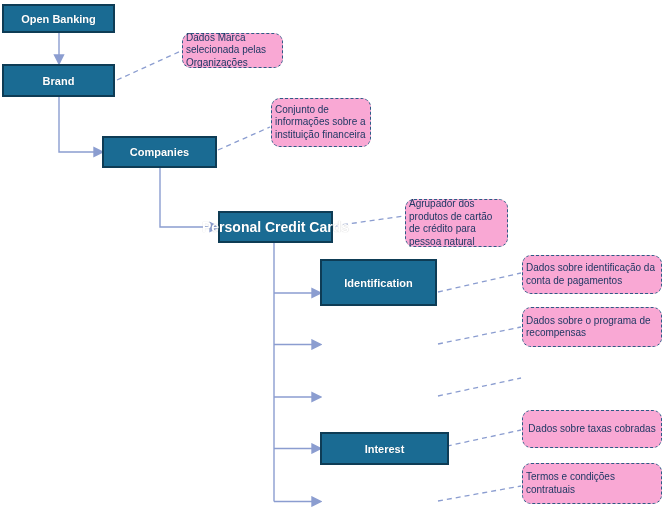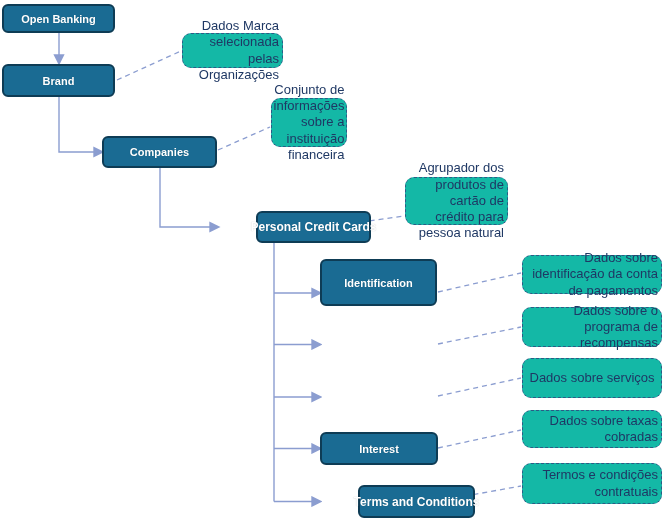--- a/index.html
+++ b/index.html
@@ -20,38 +20,38 @@
     overflow:hidden;
   }
   svg.connectors{position:absolute;left:0;top:0;width:664px;height:521px;}
   svg.connectors path.solid{fill:none;stroke:var(--connector);stroke-width:1.4;}
   svg.connectors path.dashed{fill:none;stroke:var(--connector);stroke-width:1.3;stroke-dasharray:5 4;}
   .arrow-fill{fill:var(--connector);}
   .node{
     position:absolute;
     background:var(--node-fill);
     border:2px solid var(--node-border);
-    border-radius:6px;
+    border-radius:0;
     display:flex;align-items:center;justify-content:center;
     color:var(--node-text);
     font-weight:bold;font-size:11px;
     white-space:nowrap;
     box-sizing:border-box;
     text-shadow:0 0 1px rgba(0,0,0,0.25);
   }
-  .node.long{font-size:12px;margin-left:38px;}
+  .node.long{font-size:14px;}
   .note{
     position:absolute;
-    background:#14b8a6;
+    background:#f9a8d4;
     border:1.5px dashed var(--note-border);
     border-radius:9px;
     display:flex;align-items:center;justify-content:center;
-    text-align:right;
+    text-align:left;
     color:var(--note-text);
-    font-size:13px;line-height:1.25;
+    font-size:10px;line-height:1.25;
     box-sizing:border-box;
     padding:1px 3px;
   }
 </style>
 </head>
 <body>
 
 <div class="canvas">
 
   <svg class="connectors" viewBox="0 0 664 521" xmlns="http://www.w3.org/2000/svg">
@@ -86,33 +86,31 @@
   <div class="node" style="left:2px;top:64px;width:113px;height:33px">Brand</div>
 
   <div class="node" style="left:102px;top:136px;width:115px;height:32px">Companies</div>
 
   <div class="node long" style="left:218px;top:211px;width:115px;height:32px">Personal Credit Cards</div>
 
   <div class="node" style="left:320px;top:259px;width:117px;height:47px">Identification</div>
 
 
 
-  <div class="node" style="left:320px;top:432px;width:118px;height:33px">Interest</div>
+  <div class="node" style="left:320px;top:432px;width:129px;height:33px">Interest</div>
 
-  <div class="node long" style="left:320px;top:485px;width:117px;height:33px">Terms and Conditions</div>
 
   <div class="note" style="left:182px;top:33px;width:101px;height:35px">Dados Marca selecionada pelas Organizações</div>
 
-  <div class="note" style="left:271px;top:98px;width:76px;height:49px">Conjunto de informações sobre a instituição financeira</div>
+  <div class="note" style="left:271px;top:98px;width:100px;height:49px">Conjunto de informações sobre a instituição financeira</div>
 
-  <div class="note" style="left:405px;top:177px;width:103px;height:48px">Agrupador dos produtos de cartão de crédito para pessoa natural</div>
+  <div class="note" style="left:405px;top:199px;width:103px;height:48px">Agrupador dos produtos de cartão de crédito para pessoa natural</div>
 
   <div class="note" style="left:522px;top:255px;width:140px;height:39px">Dados sobre identificação da conta de pagamentos</div>
 
   <div class="note" style="left:522px;top:307px;width:140px;height:40px">Dados sobre o programa de recompensas</div>
 
-  <div class="note" style="left:522px;top:358px;width:140px;height:40px">Dados sobre serviços</div>
 
   <div class="note" style="left:522px;top:410px;width:140px;height:38px">Dados sobre taxas cobradas</div>
 
   <div class="note" style="left:522px;top:463px;width:140px;height:41px">Termos e condições contratuais</div>
 
 </div>
 
 </body></html>

